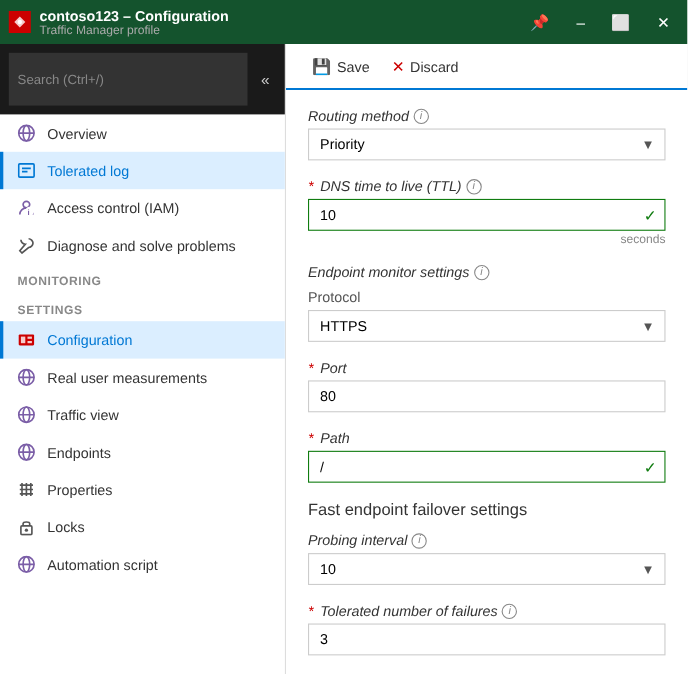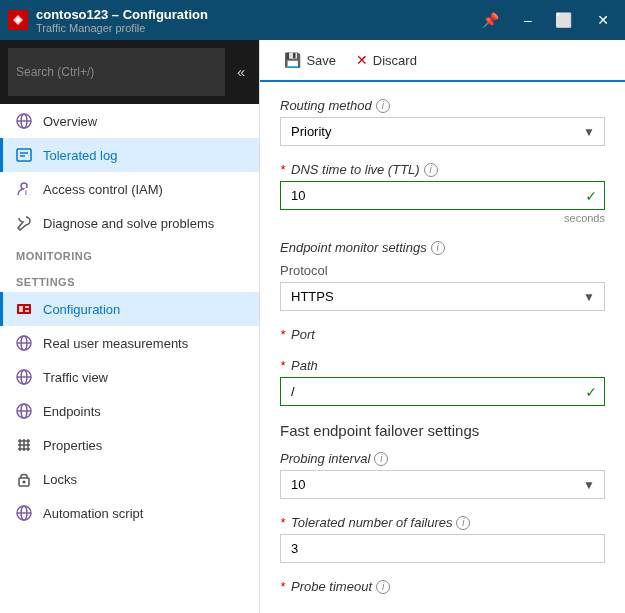--- a/index.html
+++ b/index.html
@@ -1,20 +1,20 @@
 <!DOCTYPE html>
 <html><head>
   <meta charset="utf-8">
   <style>
     * { box-sizing: border-box; margin: 0; padding: 0; }
     body { font-family: 'Segoe UI', Arial, sans-serif; font-size: 13px; background: #f3f2f1; width: 625px; height: 613px; overflow: hidden; }
 
     
     .title-bar {
-      background: #0c4a6e;
+      background: #14532d;
       color: white;
       display: flex;
       align-items: center;
       justify-content: space-between;
       padding: 0 8px;
       height: 40px;
       flex-shrink: 0;
     }
     .title-bar-left { display: flex; align-items: center; gap: 8px; }
     .title-icon { width: 20px; height: 20px; background: #c00; display: flex; align-items: center; justify-content: center; }
@@ -448,20 +448,21 @@
             <span class="select-arrow">▼</span>
           </div>
         </div>
       </div>
 
       <div class="form-group">
         <div class="form-label">
           <span class="required">*</span>
           <span>Port</span>
         </div>
+        <input class="form-input" type="text" value="80" style="">
       </div>
 
       <div class="form-group">
         <div class="form-label">
           <span class="required">*</span>
           <span>Path</span>
         </div>
         <div class="input-with-check">
           <input class="form-input" type="text" value="/" style="">
           <span class="input-check">✓</span>

